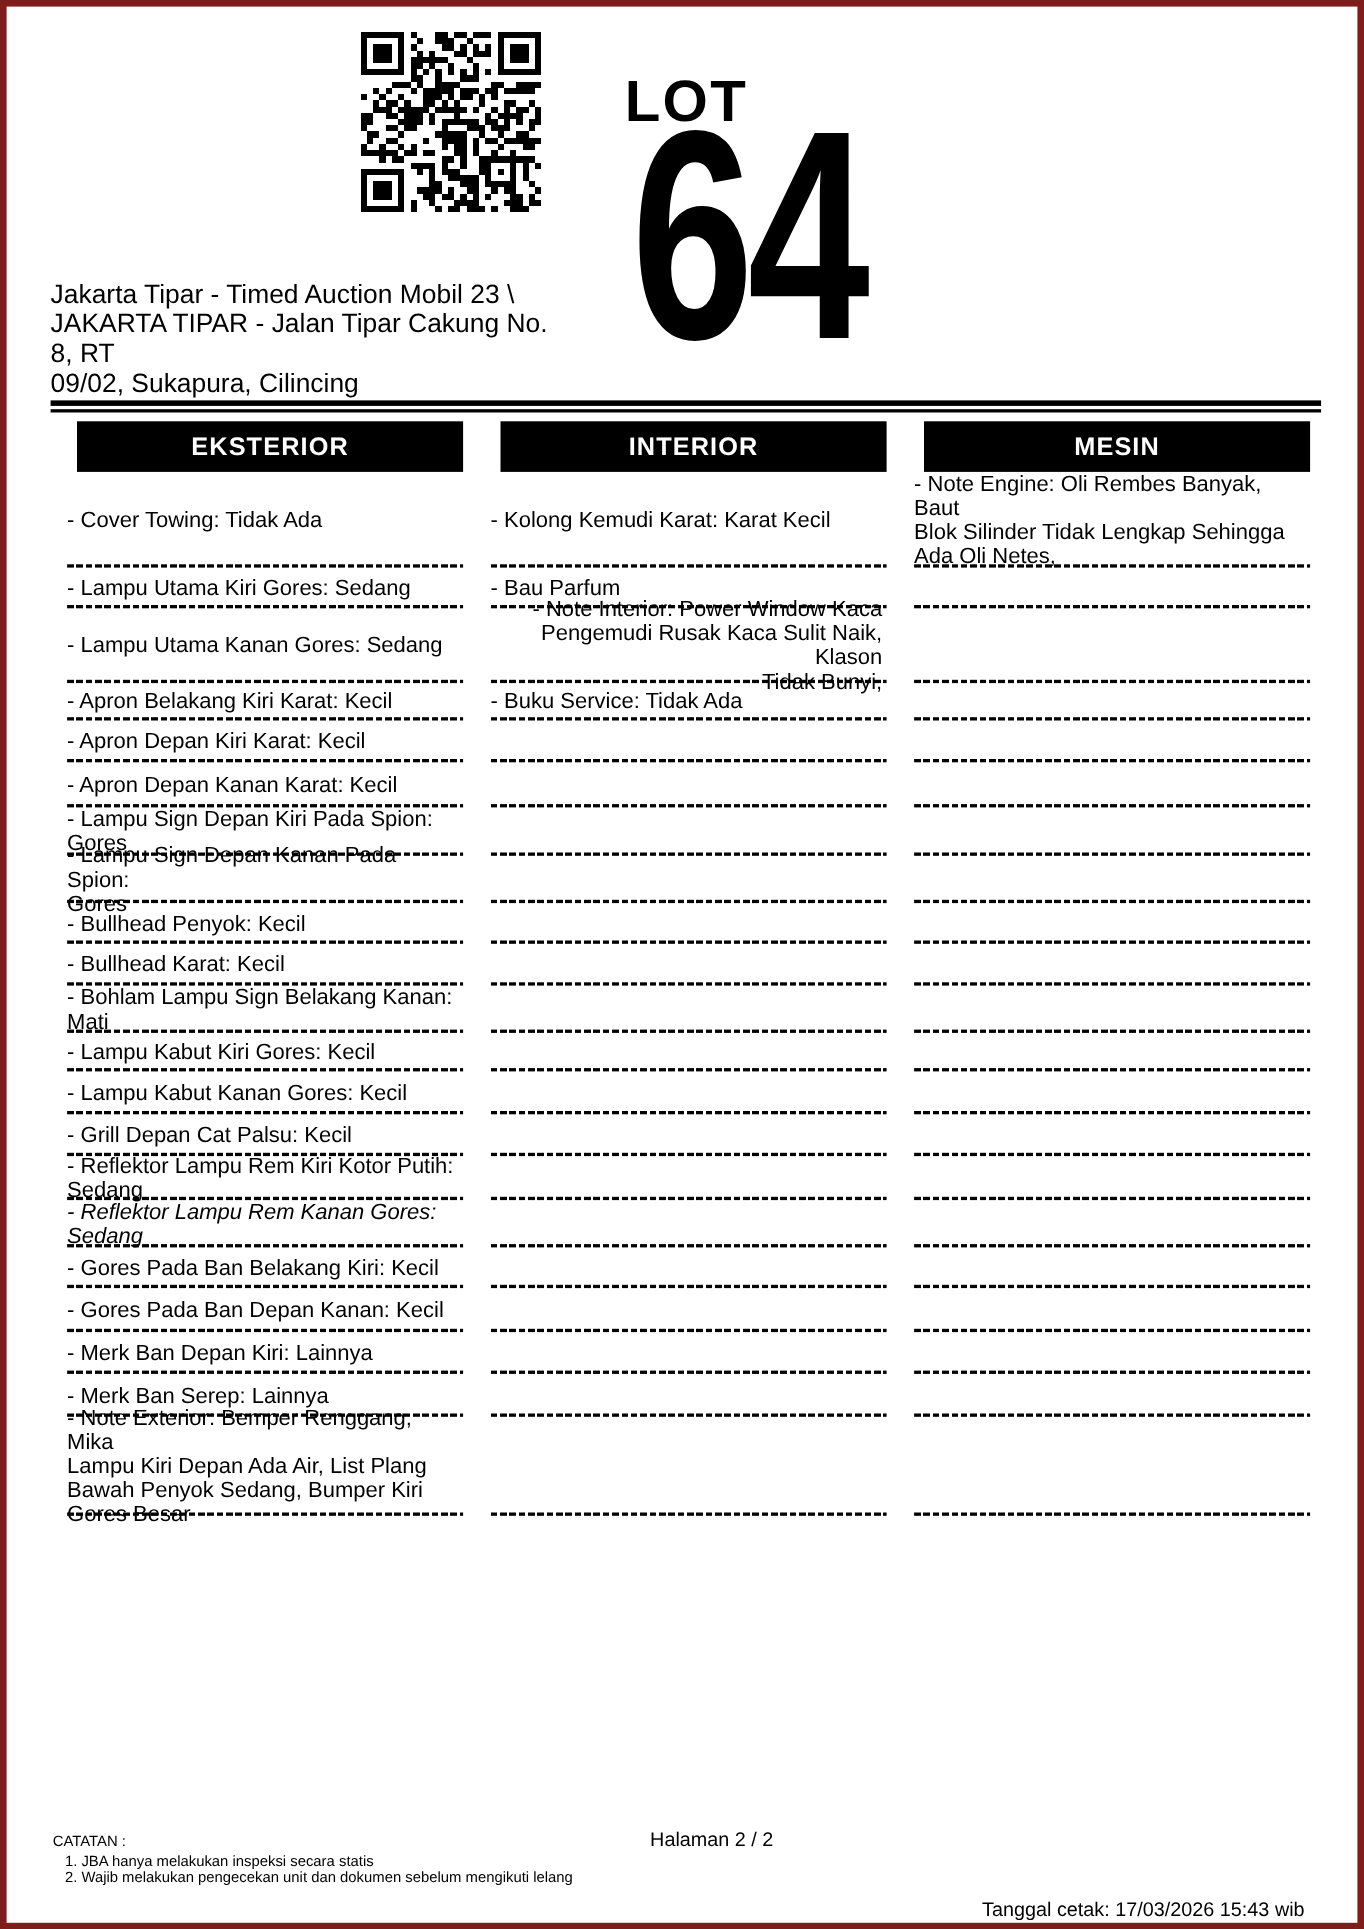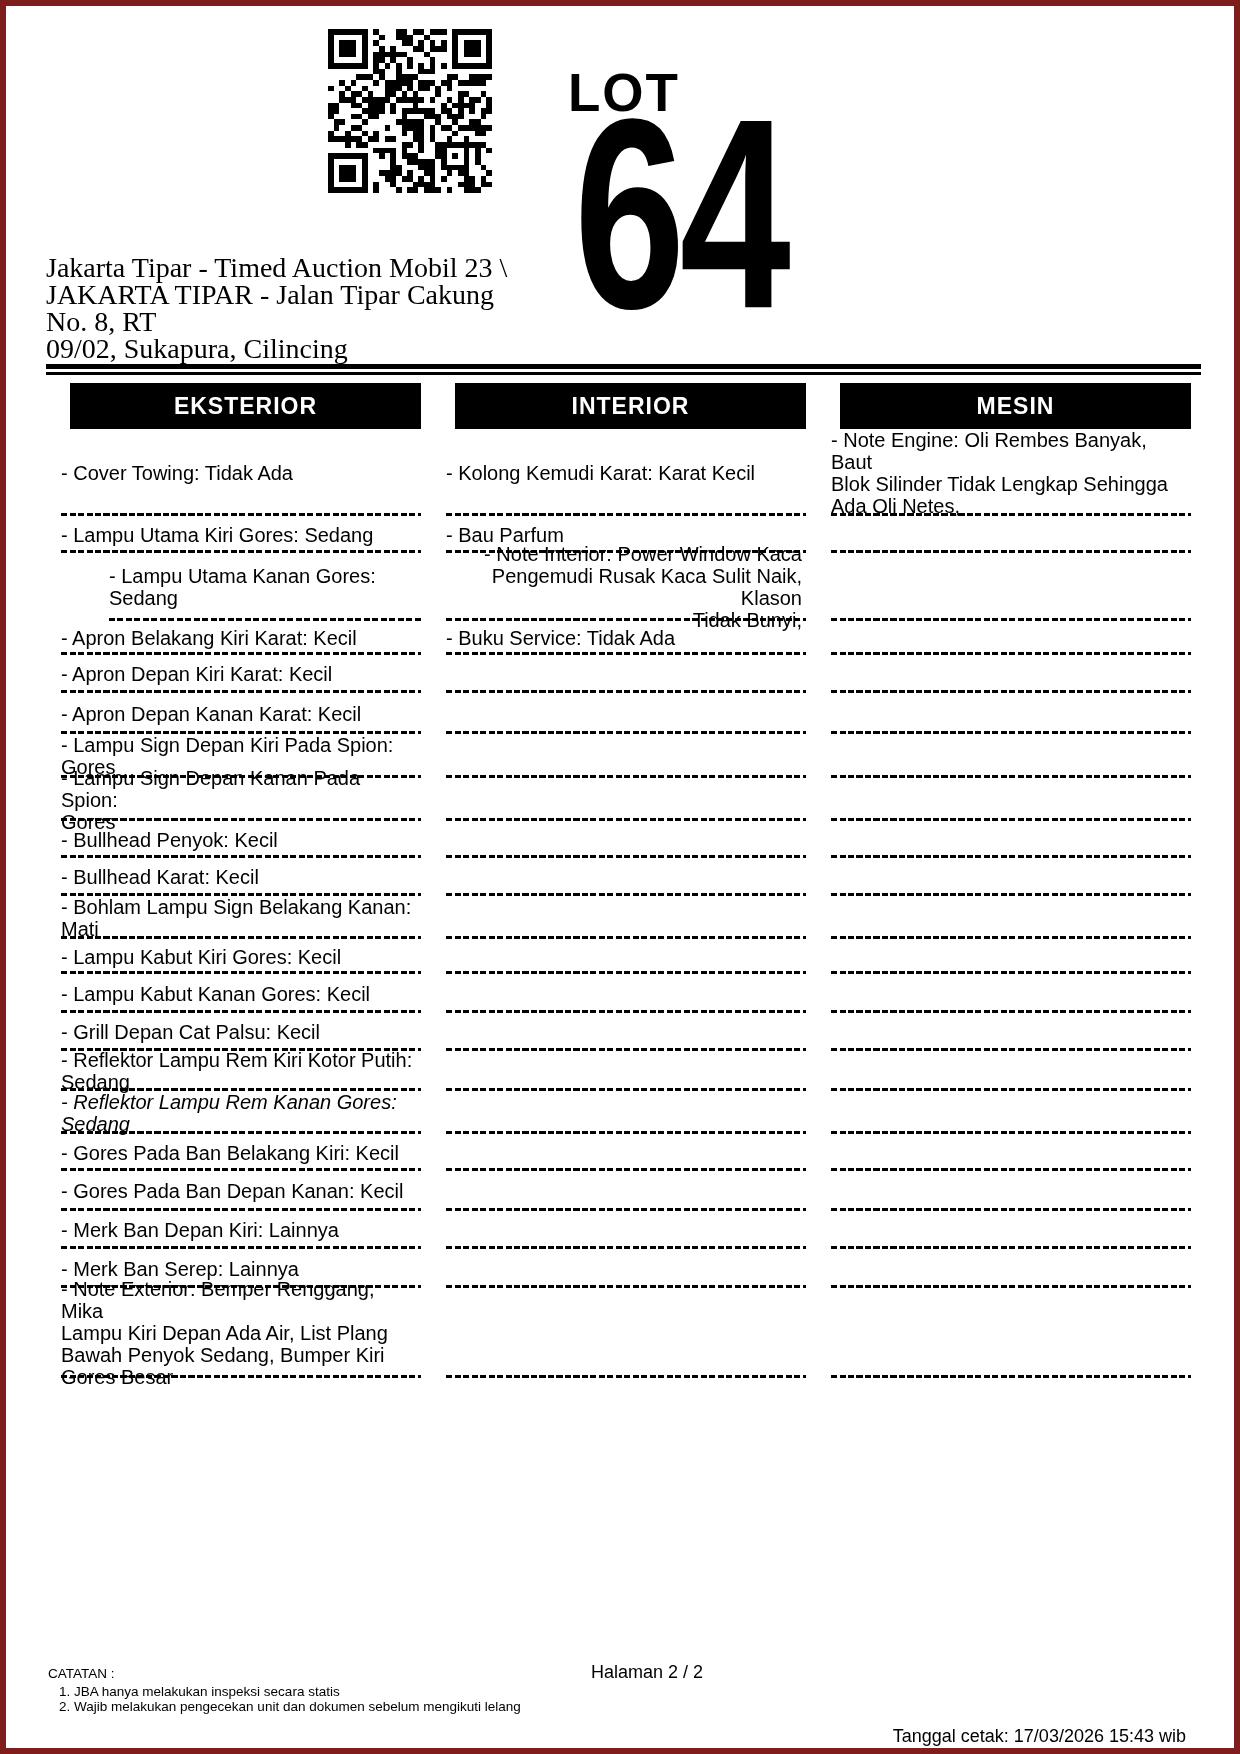--- a/index.html
+++ b/index.html
@@ -20,21 +20,21 @@
     position:absolute;left:562px;top:60px;
     font-size:53px;font-weight:bold;letter-spacing:2px;line-height:1;
   }
   .lot-number{
     position:absolute;left:568px;top:72px;
     font-size:215px;font-weight:bold;line-height:1;letter-spacing:-6px;
     transform:scale(0.93,1.26);transform-origin:top left;
   }
   .address{
     position:absolute;left:40px;top:248px;width:470px;
-    font-size:28px;line-height:27px;white-space:pre-line;font-family:Liberation Serif, serif;
+    font-size:24px;line-height:27px;white-space:pre-line;
   }
   
   .rule-wrap{position:absolute;left:40px;top:358px;width:1155px;}
   .rule-thick{height:5px;background:#000;}
   .rule-gap{height:3px;}
   .rule-thin{height:3px;background:#000;}
   
   .insp-grid{
     position:absolute;left:55px;top:377px;
     display:grid;
@@ -524,21 +524,21 @@
     </div>
 
   <div class="cell" style="grid-area: 2 / 1;">- Cover Towing: Tidak Ada</div>
       <div class="cell" style="grid-area: 2 / 3;">- Kolong Kemudi Karat: Karat Kecil</div>
       <div class="cell" style="grid-area: 2 / 5;">- Note Engine: Oli Rembes Banyak, Baut
 Blok Silinder Tidak Lengkap Sehingga
 Ada Oli Netes,</div>
       <div class="cell" style="grid-area: 3 / 1;">- Lampu Utama Kiri Gores: Sedang</div>
       <div class="cell" style="grid-area: 3 / 3;">- Bau Parfum</div>
       <div class="cell" style="grid-area: 3 / 5;"></div>
-      <div class="cell" style="grid-area: 4 / 1; margin-left: 48px;">- Lampu Utama Kanan Gores: Sedang</div>
+      <div class="cell" style="grid-area: 4 / 1;">- Lampu Utama Kanan Gores: Sedang</div>
       <div class="cell" style="grid-area: 4 / 3; text-align: right;">- Note Interior: Power Window Kaca
 Pengemudi Rusak Kaca Sulit Naik, Klason
 Tidak Bunyi,</div>
       <div class="cell" style="grid-area: 4 / 5;"></div>
       <div class="cell" style="grid-area: 5 / 3;">- Buku Service: Tidak Ada</div>
       <div class="cell" style="grid-area: 5 / 1;">- Apron Belakang Kiri Karat: Kecil</div>
       <div class="cell" style="grid-area: 5 / 5;"></div>
       <div class="cell" style="grid-area: 6 / 1;">- Apron Depan Kiri Karat: Kecil</div>
       <div class="cell" style="grid-area: 6 / 3;"></div>
       <div class="cell" style="grid-area: 6 / 5;"></div>

